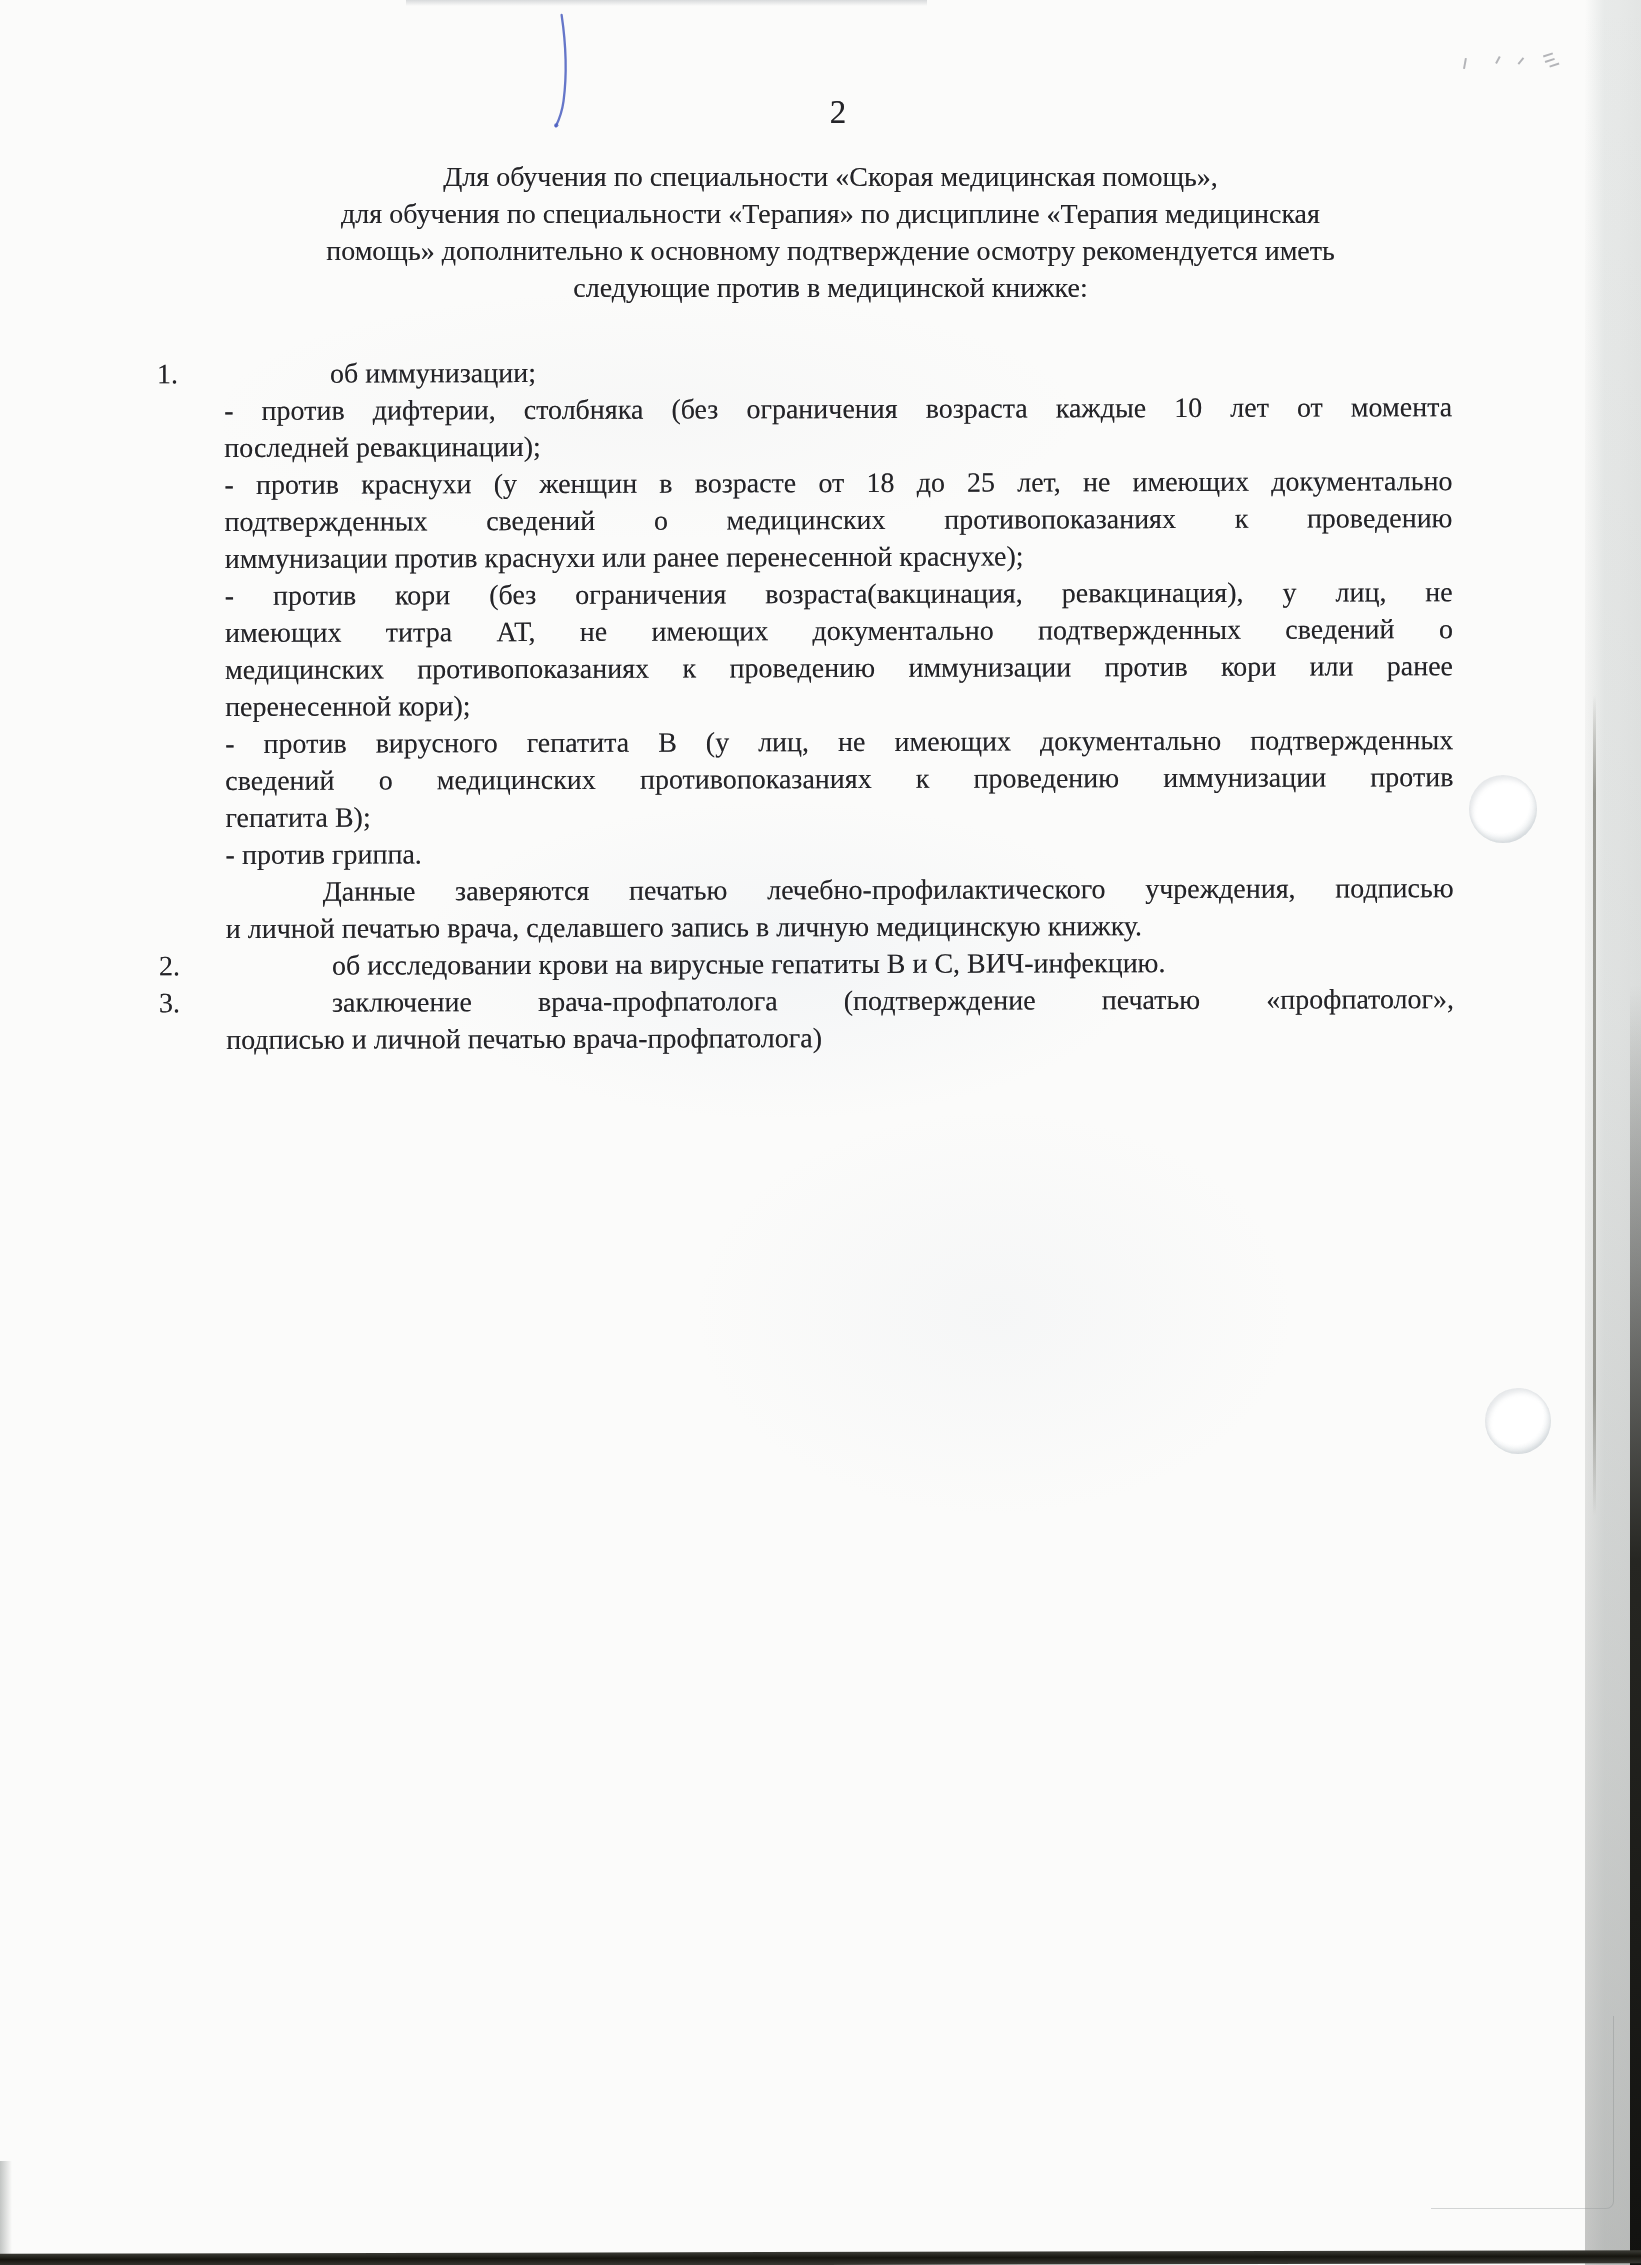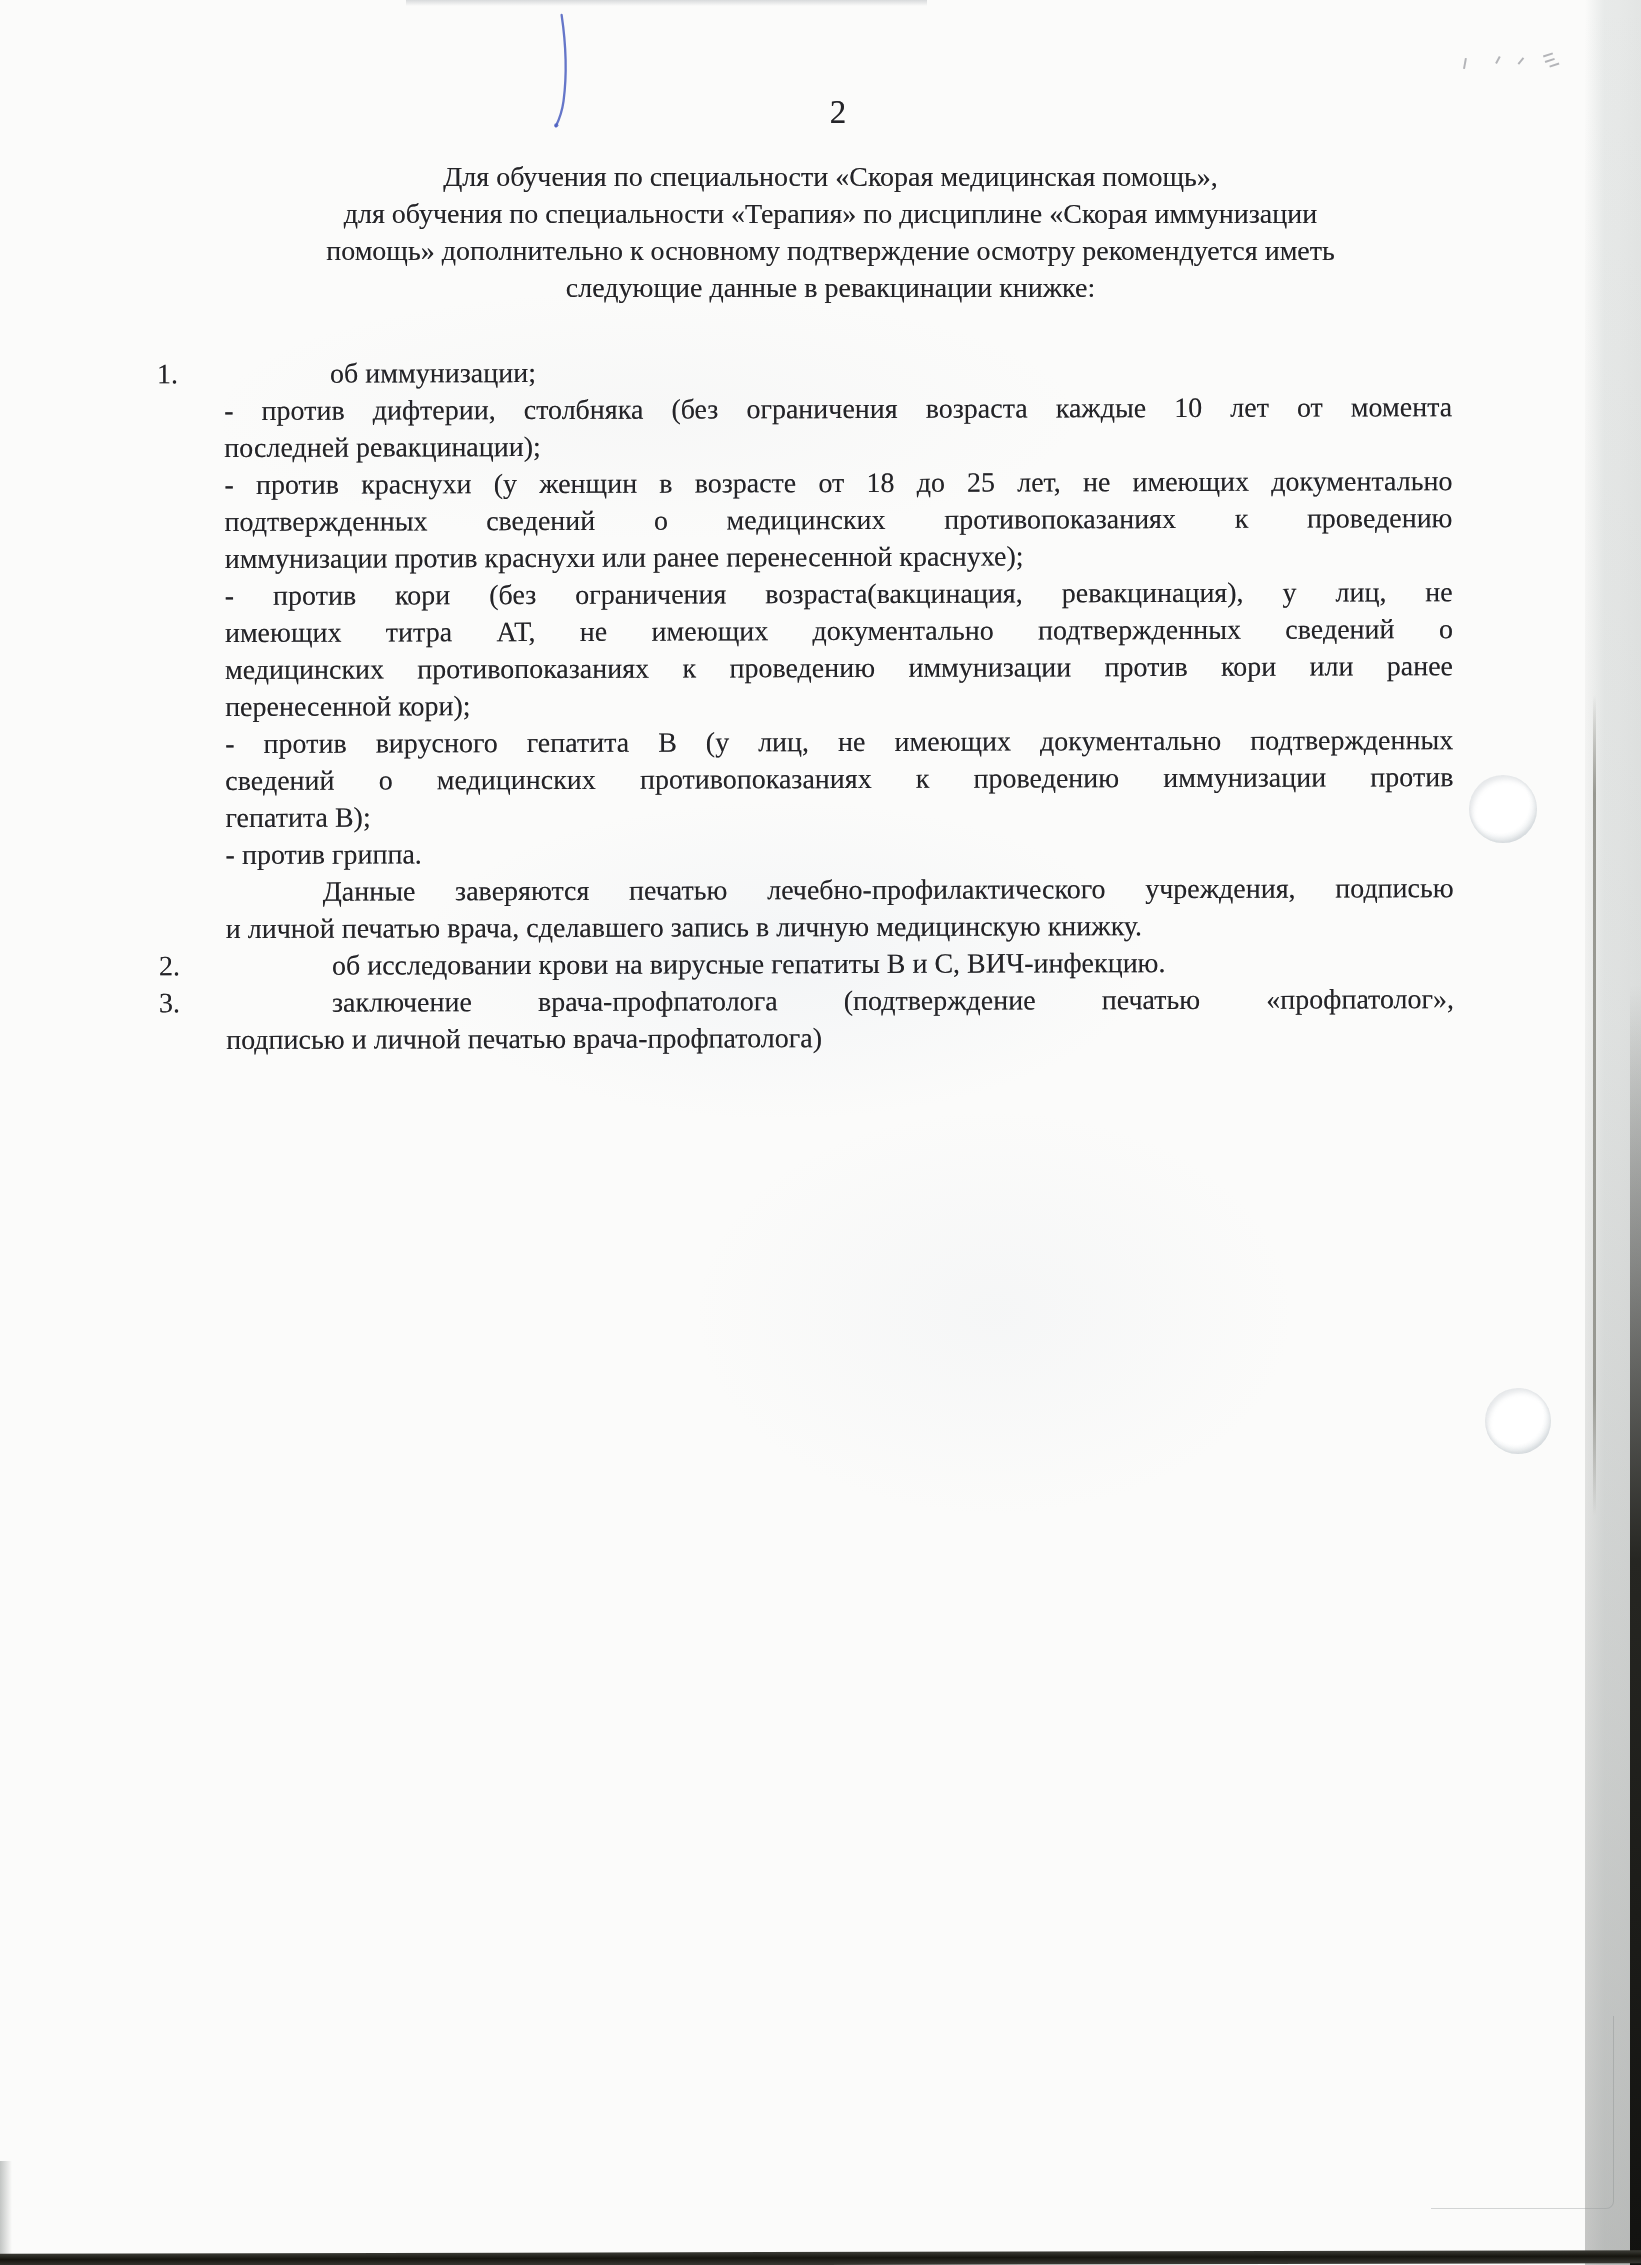--- a/index.html
+++ b/index.html
@@ -112,23 +112,23 @@
   <i class="pm pm1"></i>
   <i class="pm pm2"></i>
   <i class="pm pm3"></i>
   <i class="pm pm4"></i>
 </div>
 
 <div class="pagenum">2</div>
 
 <div class="intro">
   <div class="iline">Для обучения по специальности «Скорая медицинская помощь»,</div>
-  <div class="iline">для обучения по специальности «Терапия» по дисциплине «Скорая иммунизации</div>
+  <div class="iline">для обучения по специальности «Терапия» по дисциплине «Терапия медицинская</div>
   <div class="iline">помощь» дополнительно к основному подтверждение осмотру рекомендуется иметь</div>
-  <div class="iline">следующие данные в ревакцинации книжке:</div>
+  <div class="iline">следующие против в медицинской книжке:</div>
 </div>
 
 <div class="bodytext">
 
   <div class="para">
     <span class="marker">1.</span>
     <div class="line lline ind110">об иммунизации;</div>
   </div>
 
   <div class="para">

